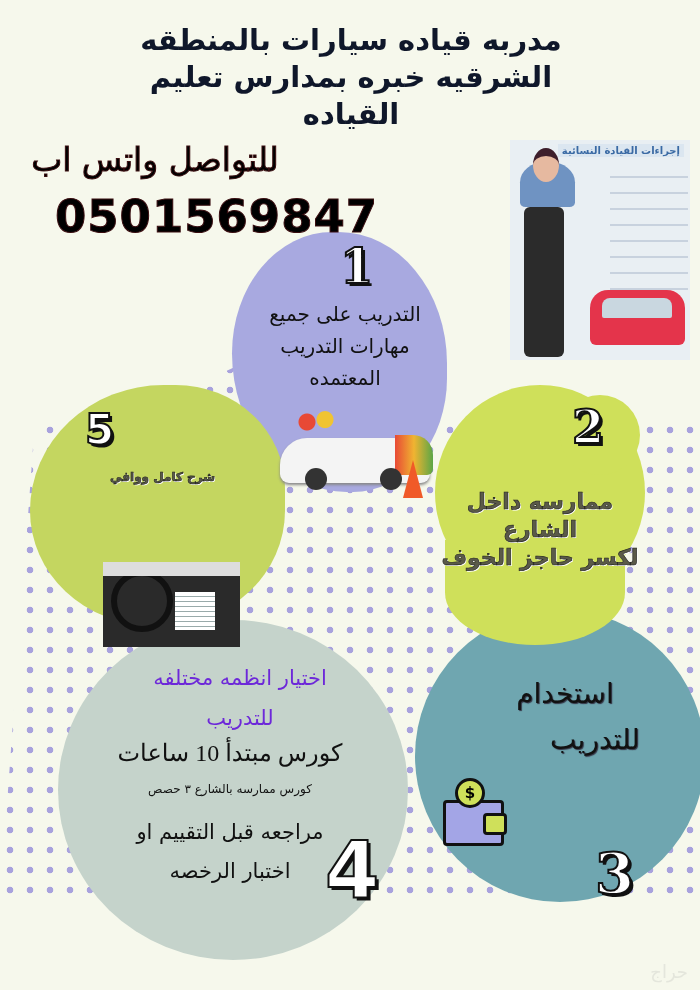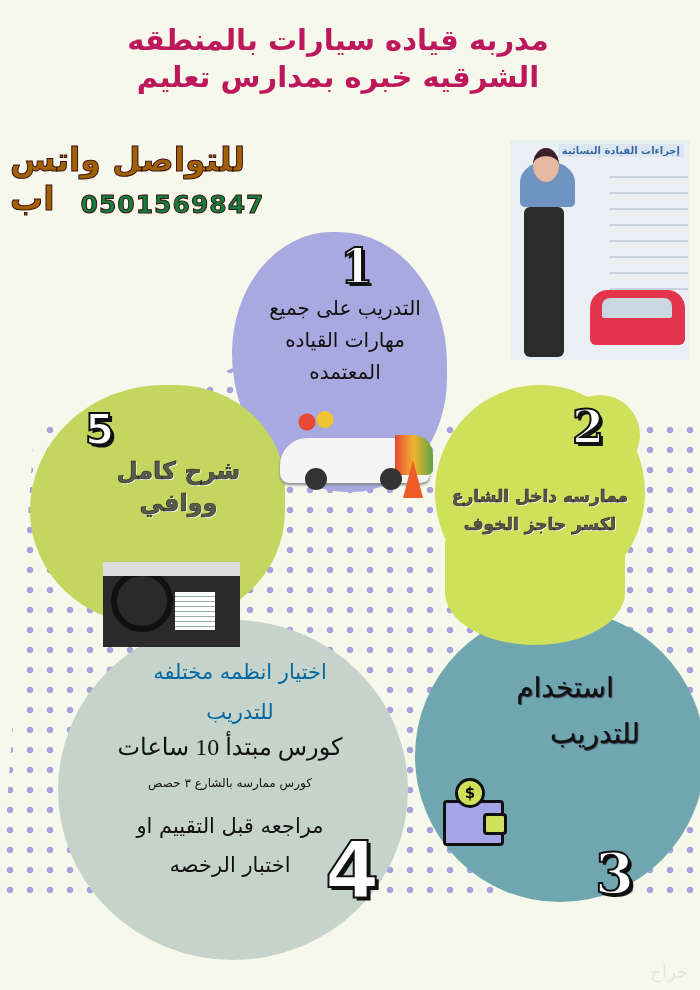--- a/index.html
+++ b/index.html
@@ -1,23 +1,23 @@
 <!DOCTYPE html>
 <html><head>
 <meta charset="utf-8">
 <style>
   html, body { margin:0; padding:0; }
   body { width:700px; height:990px; position:relative; overflow:hidden; background:#f6f8ec; font-family:"DejaVu Sans", sans-serif; }
   .dots { position:absolute; background-image: radial-gradient(circle, #a8a2dd 3.2px, transparent 3.6px); background-size:20px 20px; }
   .blob { position:absolute; border-radius:50%; }
-  .title { position:absolute; left:88px; top:22px; width:500px; text-align:center; font-weight:bold; font-size:29px; line-height:37px; color:#be185d; direction:rtl; }
-  .contact { position:absolute; left:10px; top:140px; width:290px; text-align:left; color:#a16207; font-weight:bold; font-size:33px; direction:rtl; -webkit-text-stroke:1px #3a0d10; }
-  .phone { position:absolute; left:55px; top:190px; width:235px; text-align:center; color:#15803d; font-weight:bold; font-size:25px; letter-spacing:1px; -webkit-text-stroke:1px #3a0d10; }
+  .title { position:absolute; left:101px; top:22px; width:500px; text-align:center; font-weight:bold; font-size:29px; line-height:37px; color:#0f172a; direction:rtl; }
+  .contact { position:absolute; left:10px; top:140px; width:290px; text-align:center; color:#000000; font-weight:normal; font-size:33px; direction:rtl; -webkit-text-stroke:1px #3a0d10; }
+  .phone { position:absolute; left:55px; top:190px; width:235px; text-align:center; color:#000000; font-weight:bold; font-size:45px; letter-spacing:1px; -webkit-text-stroke:1px #3a0d10; }
   .num { position:absolute; font-family:"DejaVu Serif", serif; font-weight:bold; color:#fff; -webkit-text-stroke:2px #111; text-shadow:3px 3px 0 #111; }
-  .txt { position:absolute; text-align:center; direction:rtl; }
+  .txt { position:absolute; text-align:center; direction:rtl;margin-top:6px; }
   .dark { color:#111; }
   .outlined { color:#5a5a48; -webkit-text-stroke:0.6px #222; font-weight:bold; text-shadow:1px 1px 0 #fff; }
   .photo { position:absolute; overflow:hidden; }
 </style>
 </head>
 <body>
 
 <div class="dots" style="left:120px; top:300px; width:260px; height:120px; clip-path:polygon(100% 0,100% 100%,0 100%);"></div>
 <div class="dots" style="left:0px; top:420px; width:700px; height:480px; clip-path:polygon(5% 0,100% 0,100% 100%,0 100%);"></div>
 
@@ -29,68 +29,69 @@
 <div class="blob" style="left:560px; top:395px; width:80px; height:80px; background:#cfe05a;"></div>
 
 <div class="blob" style="left:58px; top:620px; width:350px; height:340px; background:#c5d3cb;"></div>
 
 <div class="blob" style="left:415px; top:610px; width:290px; height:292px; background:#6fa6b0;"></div>
 <div class="blob" style="left:445px; top:540px; width:180px; height:105px; background:#cfe05a; border-radius:0 0 50% 50%;"></div>
 
 <div class="title">
   <div>مدربه قياده سيارات بالمنطقه</div>
   <div>الشرقيه خبره بمدارس تعليم</div>
+  <div>القياده</div>
 </div>
 <div class="contact">للتواصل واتس اب</div>
 <div class="phone">0501569847</div>
 
 <div class="photo" style="left:510px; top:140px; width:180px; height:220px; background:#e9eff3;">
   <div style="position:absolute; right:6px; top:4px; font-size:10px; color:#3a6aa4; font-weight:bold; direction:rtl; background:#dbe6f0; padding:1px 4px;">إجراءات القيادة النسائية</div>
   <div style="position:absolute; left:100px; top:22px; width:78px; height:130px; background:repeating-linear-gradient(#e9eff3 0 14px,#c8d2de 14px 16px);"></div>
   <div style="position:absolute; left:10px; top:22px; width:55px; height:45px; background:#6f93c2; border-radius:45% 45% 10% 10%;"></div>
   <div style="position:absolute; left:23px; top:8px; width:26px; height:26px; background:#e6b9a0; border-radius:50%; border-top:8px solid #3d1e2b;"></div>
   <div style="position:absolute; left:14px; top:67px; width:40px; height:150px; background:#2b2b2b; border-radius:6px;"></div>
   <div style="position:absolute; left:80px; top:150px; width:95px; height:55px; background:#e4344b; border-radius:18px 18px 6px 6px;"></div>
   <div style="position:absolute; left:92px; top:158px; width:70px; height:20px; background:#c9d7e0; border-radius:8px 8px 2px 2px;"></div>
 </div>
 
 <div class="num" style="left:340px; top:238px; font-size:48px;">1</div>
 <div class="txt dark" style="left:245px; top:292px; width:200px; font-size:20px; line-height:32px;">
   <div>التدريب على جميع</div>
-  <div>مهارات القياده</div>
+  <div>مهارات التدريب</div>
   <div>المعتمده</div>
 </div>
 
 <div class="photo" style="left:275px; top:410px; width:165px; height:90px;">
   <div style="position:absolute; left:5px; top:28px; width:150px; height:45px; background:#f4f4f4; border-radius:30px 40px 10px 10px; box-shadow:0 2px 3px #888;"></div>
   <div style="position:absolute; left:120px; top:25px; width:38px; height:40px; background:linear-gradient(90deg,#e84935,#f0b431,#5ba646); border-radius:0 20px 6px 0;"></div>
   <div style="position:absolute; left:30px; top:58px; width:22px; height:22px; background:#333; border-radius:50%;"></div>
   <div style="position:absolute; left:105px; top:58px; width:22px; height:22px; background:#333; border-radius:50%;"></div>
   <div style="position:absolute; left:128px; top:50px; width:0; height:0; border-left:10px solid transparent; border-right:10px solid transparent; border-bottom:38px solid #f05a28;"></div>
   <div style="position:absolute; left:20px; top:0; width:40px; height:24px; background:radial-gradient(circle at 30% 50%,#e84935 8px,transparent 9px),radial-gradient(circle at 75% 40%,#f0c431 8px,transparent 9px);"></div>
 </div>
 
 <div class="num" style="left:85px; top:405px; font-size:42px; font-family:'DejaVu Sans',sans-serif;">5</div>
-<div class="txt outlined" style="left:76px; top:455px; width:205px; font-size:24px; line-height:32px;">
+<div class="txt outlined" style="left:60px; top:455px; width:205px; font-size:12px; line-height:32px;">
   <div>شرح كامل ووافي</div>
 </div>
 
 <div class="photo" style="left:103px; top:562px; width:137px; height:85px; background:#2a2a2a;">
   <div style="position:absolute; left:8px; top:8px; width:50px; height:50px; border:6px solid #111; border-radius:50%;"></div>
   <div style="position:absolute; left:0; top:0; width:137px; height:14px; background:#ddd;"></div>
   <div style="position:absolute; left:72px; top:30px; width:40px; height:38px; background:repeating-linear-gradient(#fff 0 4px,#9aa 4px 5px);"></div>
 </div>
 
 <div class="num" style="left:572px; top:400px; font-size:46px;">2</div>
-<div class="txt outlined" style="left:440px; top:482px; width:200px; font-size:17px; line-height:28px;">
+<div class="txt outlined" style="left:440px; top:482px; width:200px; font-size:22px; line-height:28px;">
   <div>ممارسه داخل الشارع</div>
   <div>لكسر حاجز الخوف</div>
 </div>
 
-<div class="txt" style="left:120px; top:652px; width:240px; font-size:21px; line-height:40px; color:#0369a1;">
+<div class="txt" style="left:120px; top:652px; width:240px; font-size:21px; line-height:40px; color:#6d28d9;">
   <div>اختيار انظمه مختلفه</div>
   <div>للتدريب</div>
 </div>
 
 <div class="txt dark" style="left:60px; top:728px; width:340px;">
   <div style="font-size:24px; line-height:38px;font-family:Liberation Serif, serif;">كورس مبتدأ 10 ساعات</div>
   <div style="font-size:12px; line-height:34px;">كورس ممارسه بالشارع ٣ حصص</div>
   <div style="font-size:21px; line-height:40px; margin-top:6px;">مراجعه قبل التقييم او</div>
   <div style="font-size:21px; line-height:38px;">اختبار الرخصه</div>
 </div>

